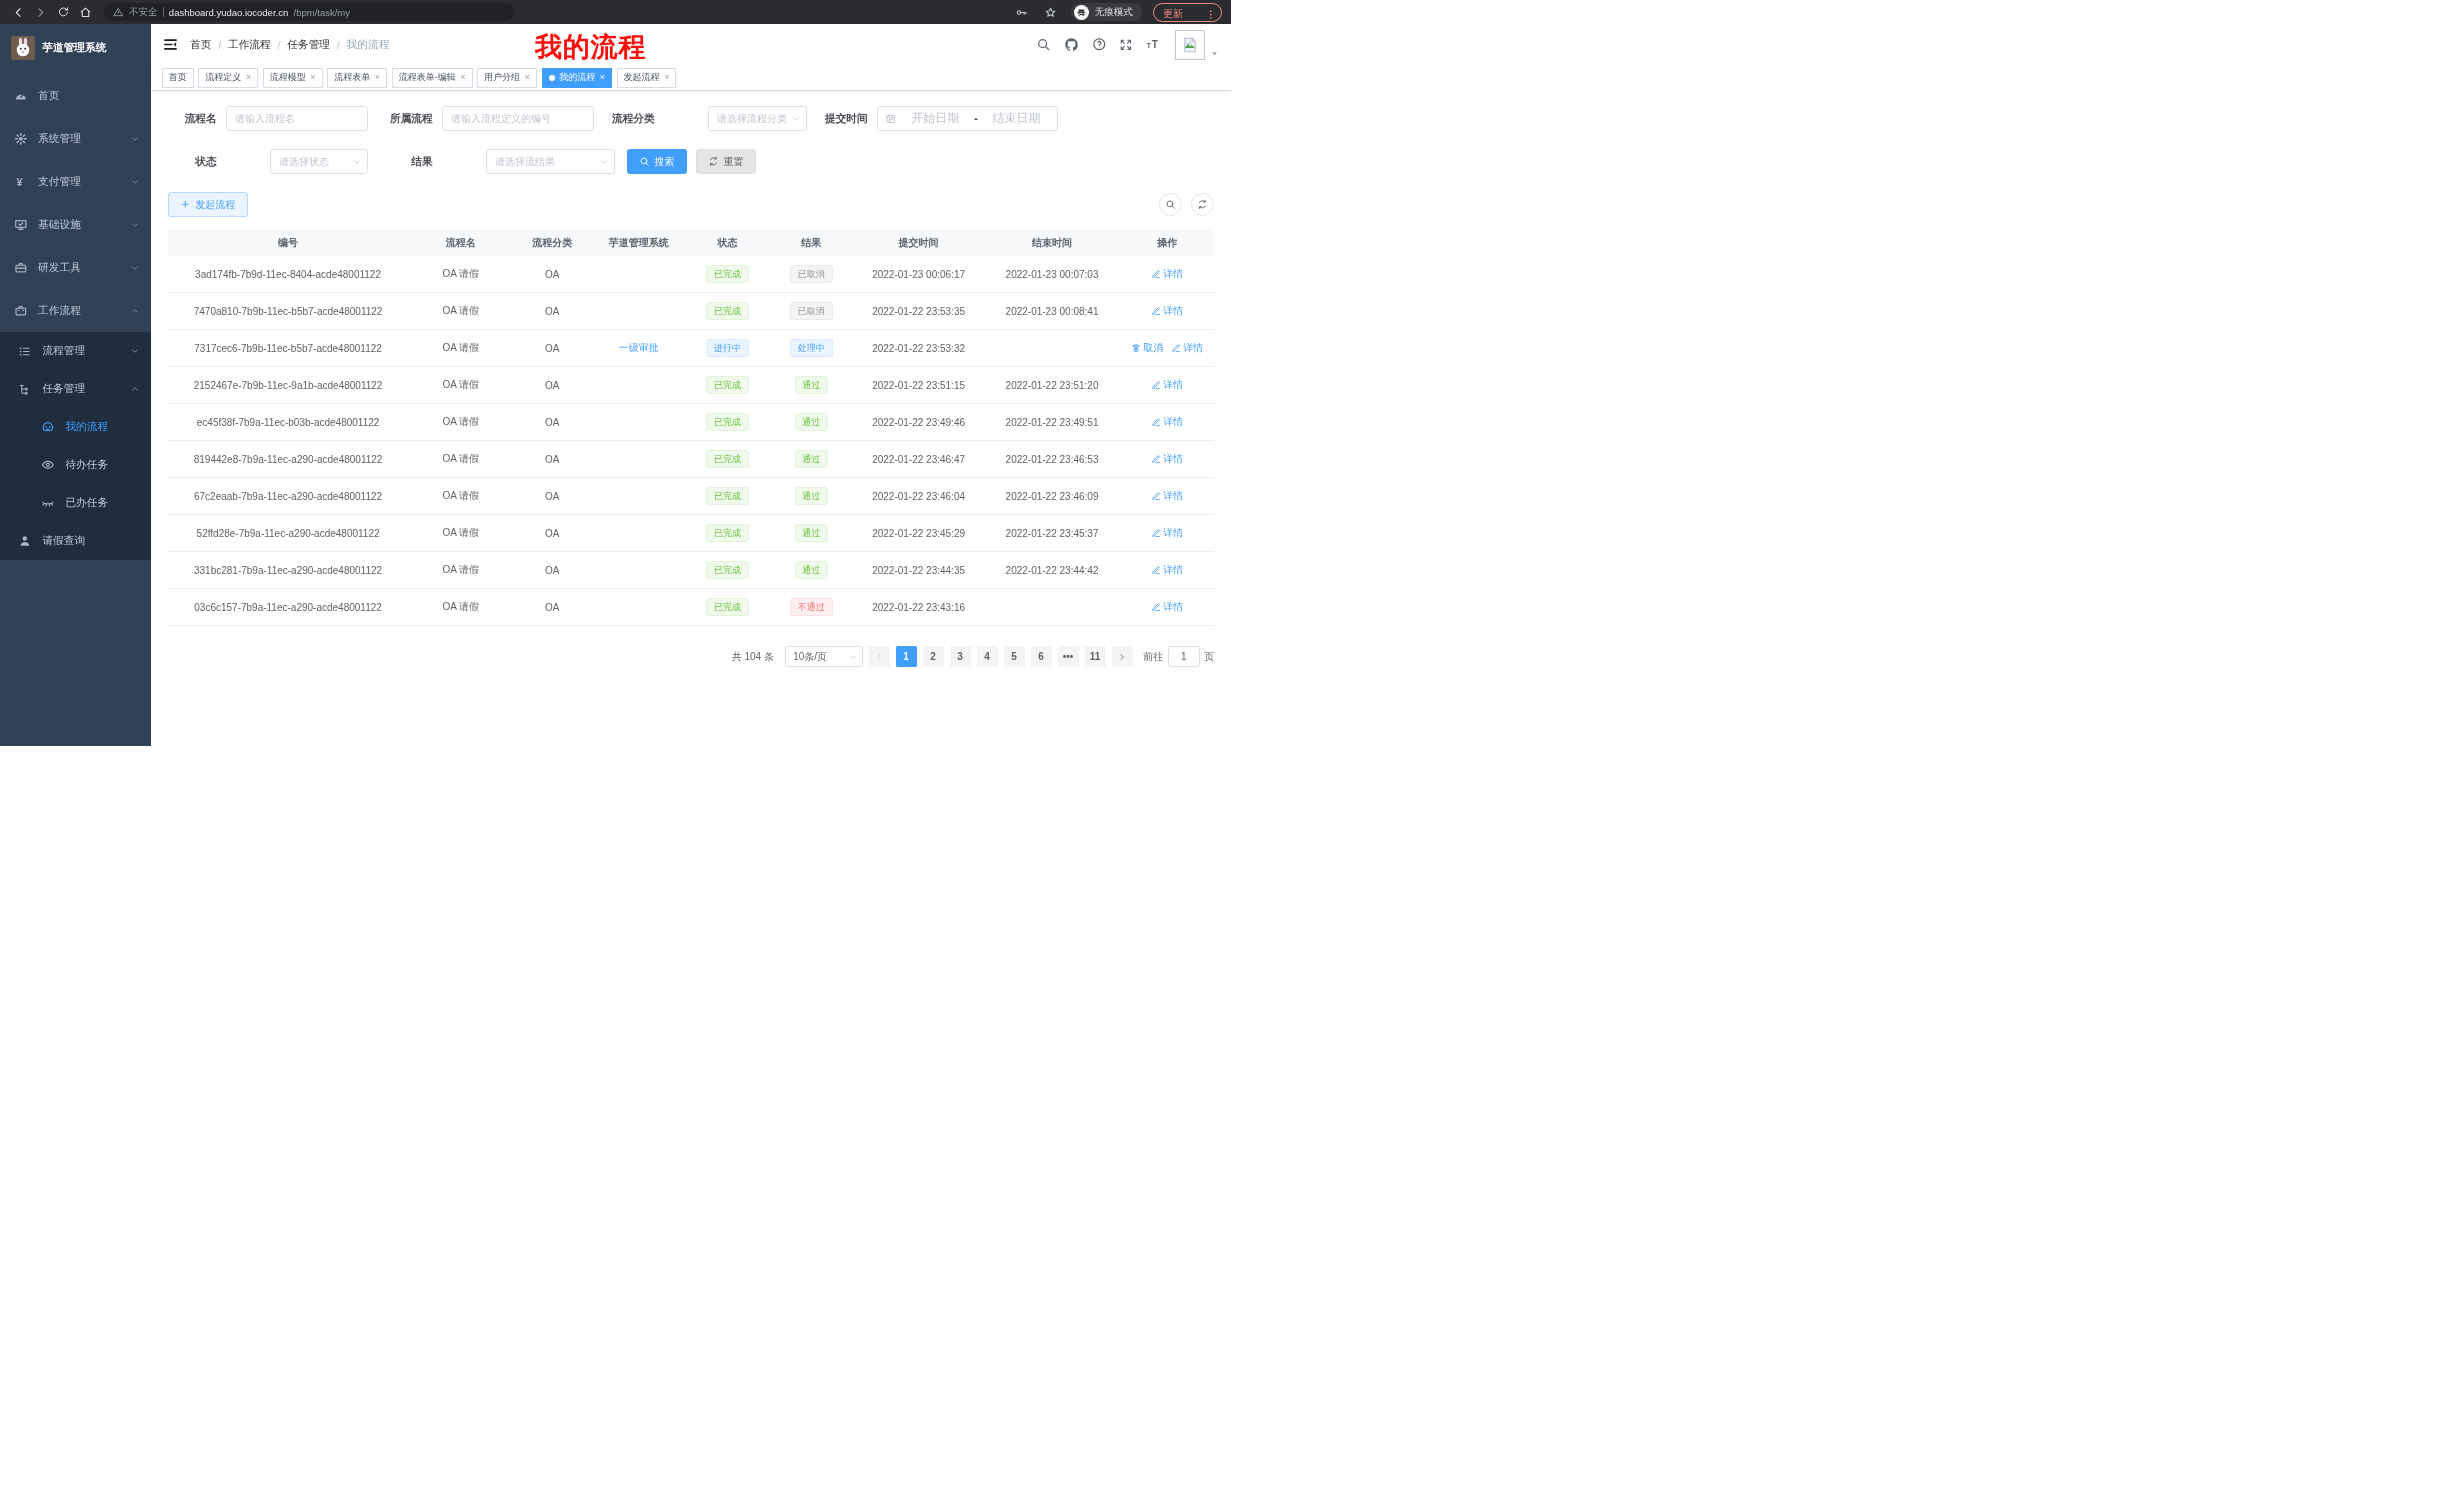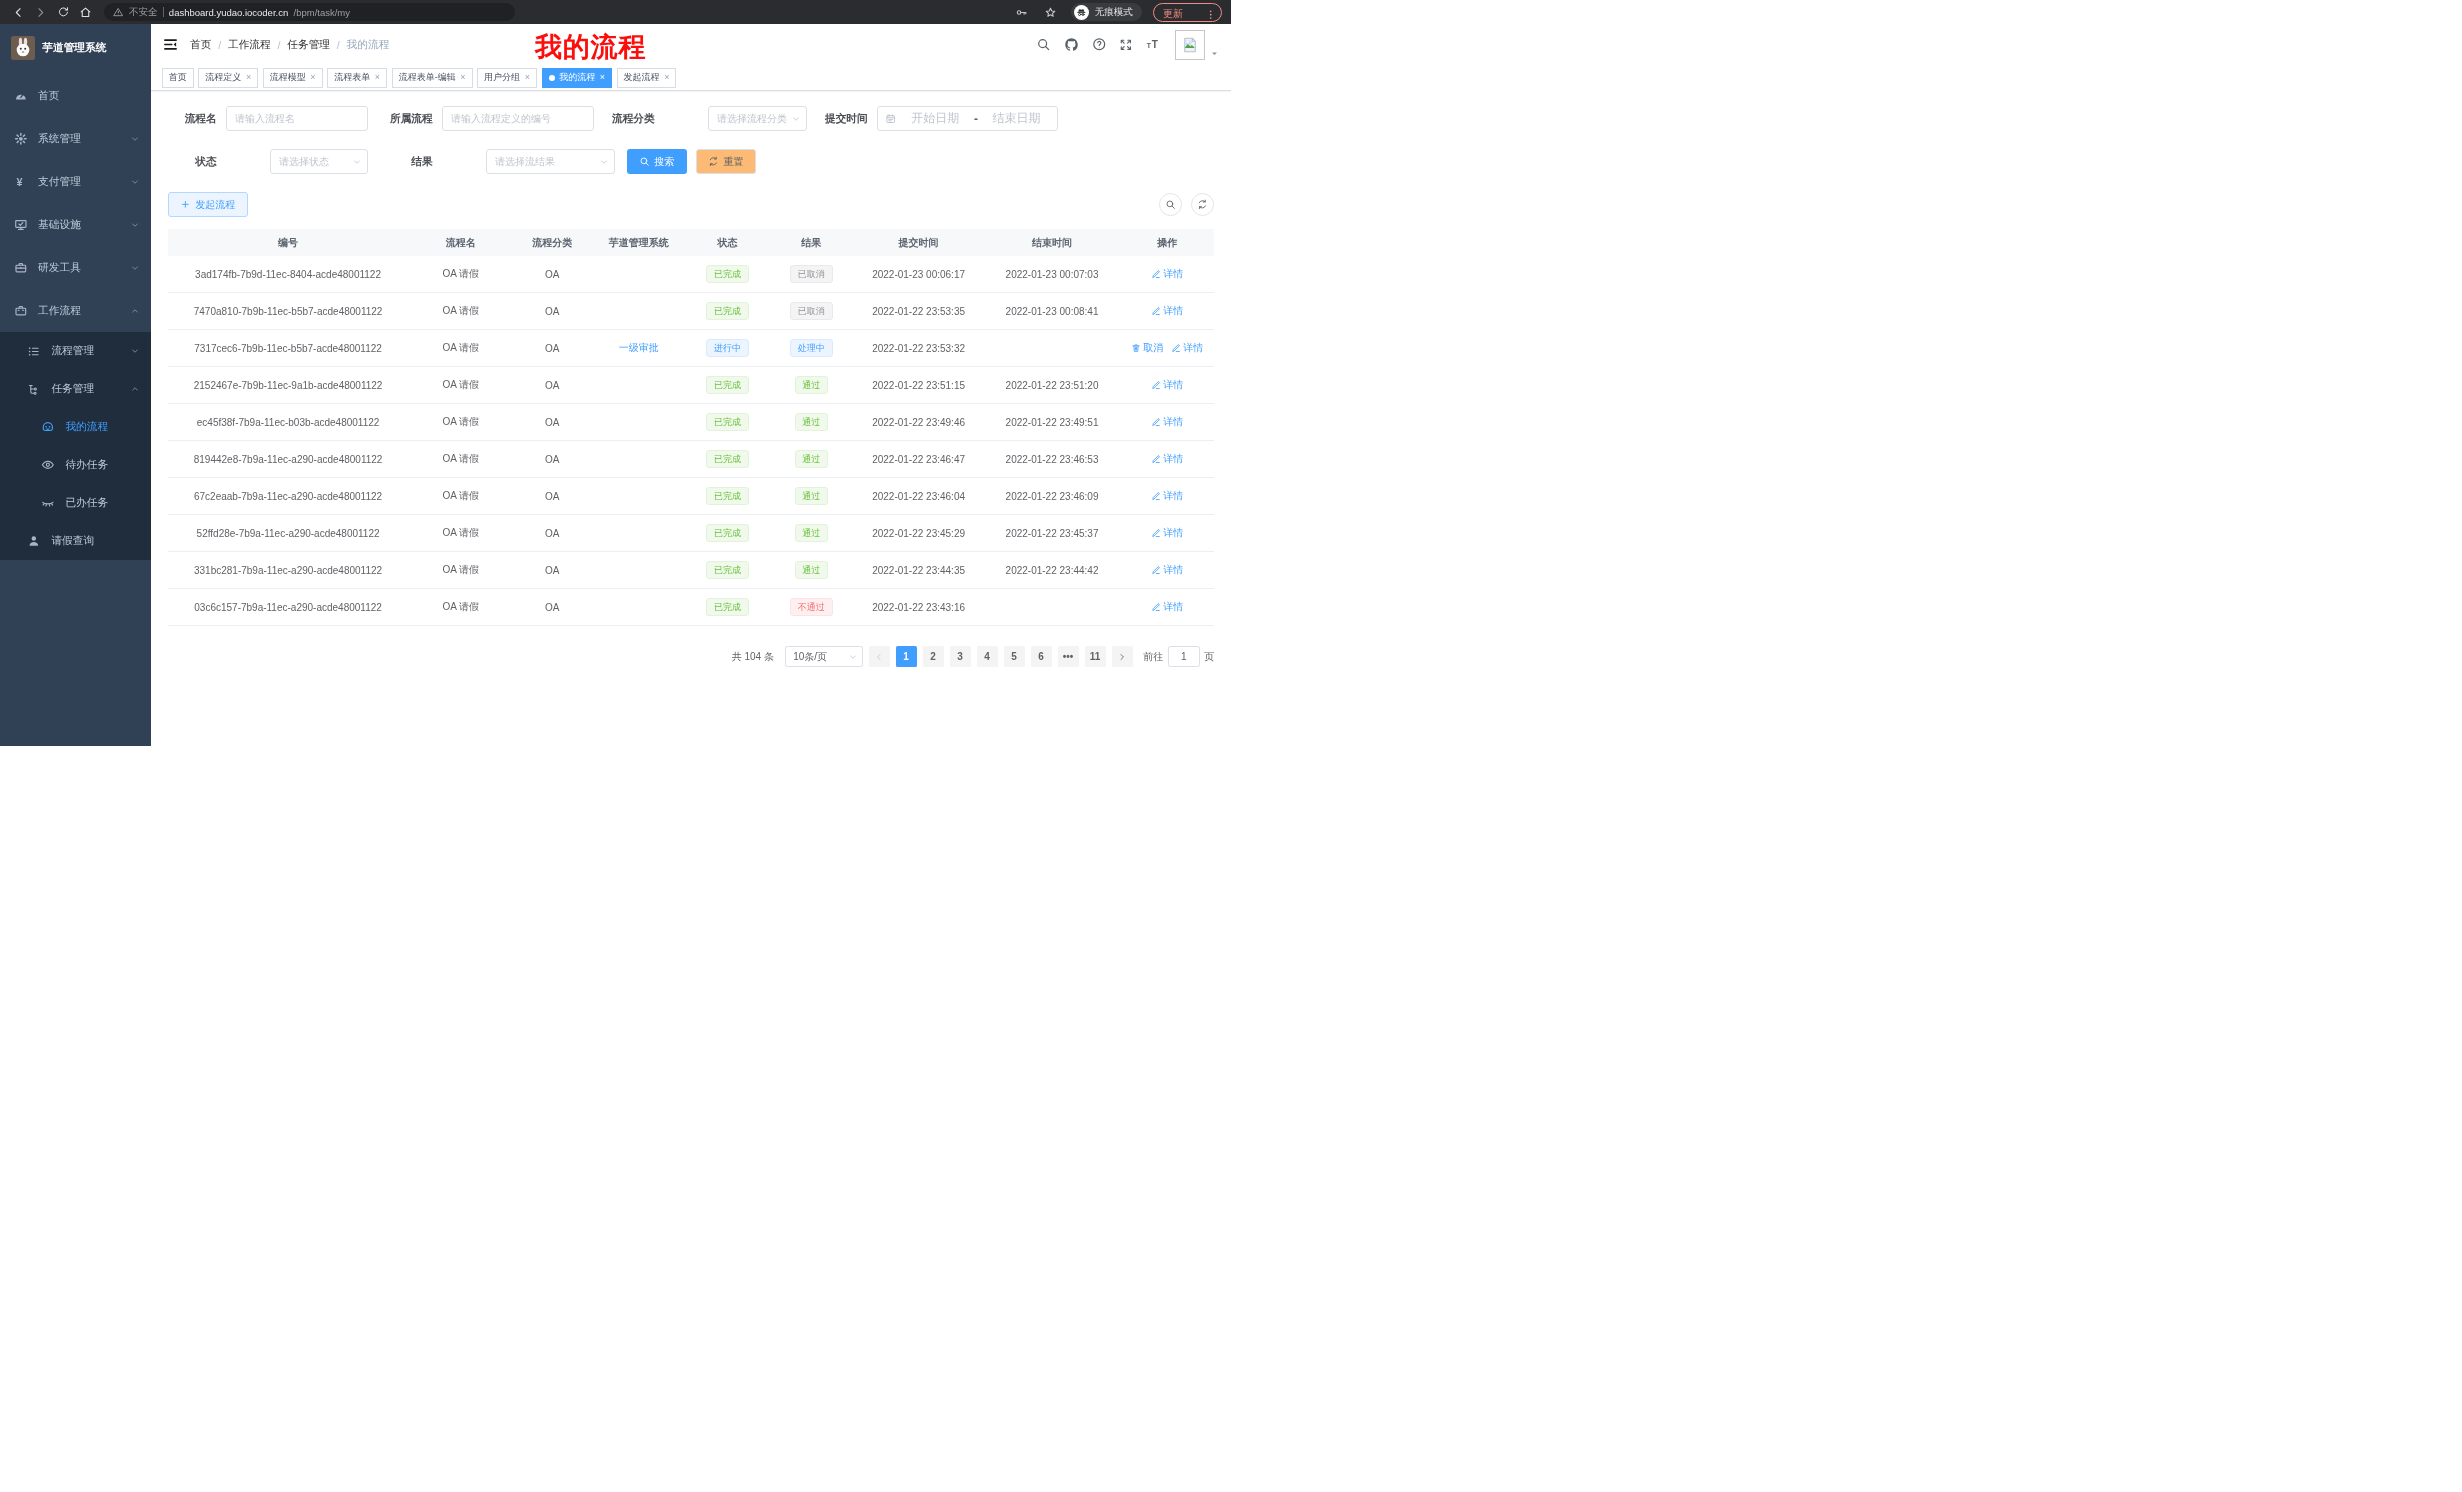--- a/index.html
+++ b/index.html
@@ -22,21 +22,21 @@
   .update-pill { display:flex; align-items:flex-end; gap:22px; border:0.8px solid #f28b82; color:#f28b82; border-radius:10px; height:19px; padding:0 4.6px 0 9px; font-size:10px; cursor:pointer; }
 
   
   .app { display:flex; height:722px; }
   .sidebar { width:151px; flex:0 0 151px; background:#304156; color:#bfcbd9; overflow:hidden; }
   .logo-row { height:44px; display:flex; align-items:center; gap:7.6px; padding:0 10.7px; margin-top:1.5px; }
   .logo-title { color:#fff; font-weight:bold; font-size:10.7px; white-space:nowrap; }
   .menu { margin-top:4.6px; }
   .menu-item { position:relative; display:flex; align-items:center; gap:10.7px; font-size:10.7px; cursor:pointer; }
   .menu-item.lvl1 { height:43px; padding-left:13.7px; }
-  .menu-item.lvl2 { height:38px; padding-left:27px; }
+  .menu-item.lvl2 { height:38px; padding-left:18px; }
   .menu-item.lvl3 { height:38px; padding-left:41px; }
   .menu-item.in-sub { background:#1f2d3d; }
   .mi { width:13.7px; height:13.7px; color:#a9b4c4; flex:0 0 auto; }
   .menu-item.active { color:#409eff; }
   .menu-item.active .mi { color:#409eff; }
   .chev { position:absolute; right:10.7px; color:#8b97a7; }
 
   .main { flex:1; display:flex; flex-direction:column; position:relative; background:#fff; min-width:0; }
 
   
@@ -72,21 +72,21 @@
   .fctl input { width:100%; height:25px; border:0.8px solid #dcdfe6; border-radius:3px; padding:0 8.4px; font-size:10px; color:#606266; outline:none; font-family:inherit; }
   .fctl input::placeholder { color:#bfc4cd; }
   .fctl.has-caret input { padding-right:6px;margin-left:44px; }
   .ctl-caret { position:absolute; right:6px; color:#c0c4cc; pointer-events:none; }
   .daterange { height:25px; border:0.8px solid #dcdfe6; border-radius:3px; display:flex; align-items:center; padding:0 7.6px; gap:6px; font-size:12px; color:#bfc4cd; cursor:text; }
   .daterange .dr-txt { flex:1; text-align:center; white-space:nowrap; }
   .daterange .dr-sep { color:#606266; font-weight:bold; }
   .cal-ic { color:#c0c4cc; }
   .btn { height:25px; border-radius:3px; font-size:10px; display:inline-flex; align-items:center; gap:4.6px; padding:0 11.4px; cursor:pointer; border:0.8px solid transparent; white-space:nowrap; font-family:inherit; }
   .btn-primary { background:#409eff; color:#fff; }
-  .btn-default { background:#fdba74; color:#606266; border-color:#dcdfe6; }
+  .btn-default { background:#e5e5e5; color:#606266; border-color:#dcdfe6; }
   .btn-create { background:#ecf5ff; color:#409eff; border-color:#b3d8ff; }
 
   .table-tools { display:flex; align-items:center; justify-content:space-between; margin-bottom:12px; }
   .tool-circles { display:flex; align-items:center; }
   .circle-btn { width:23px; height:23px; border-radius:50%; border:0.8px solid #e2e5ea; color:#5f6368; display:flex; align-items:center; justify-content:center; margin-left:9px; cursor:pointer; background:#fff; }
 
   
   .tgrid { display:grid; grid-template-columns:23% 10% 7.5% 9% 8% 8% 12.5% 13% 9%; align-items:center; }
   .t-head { background:#f7f8fa; height:27px; color:#5c6470; font-weight:bold; font-size:10px; }
   .t-head > div { text-align:center; }

